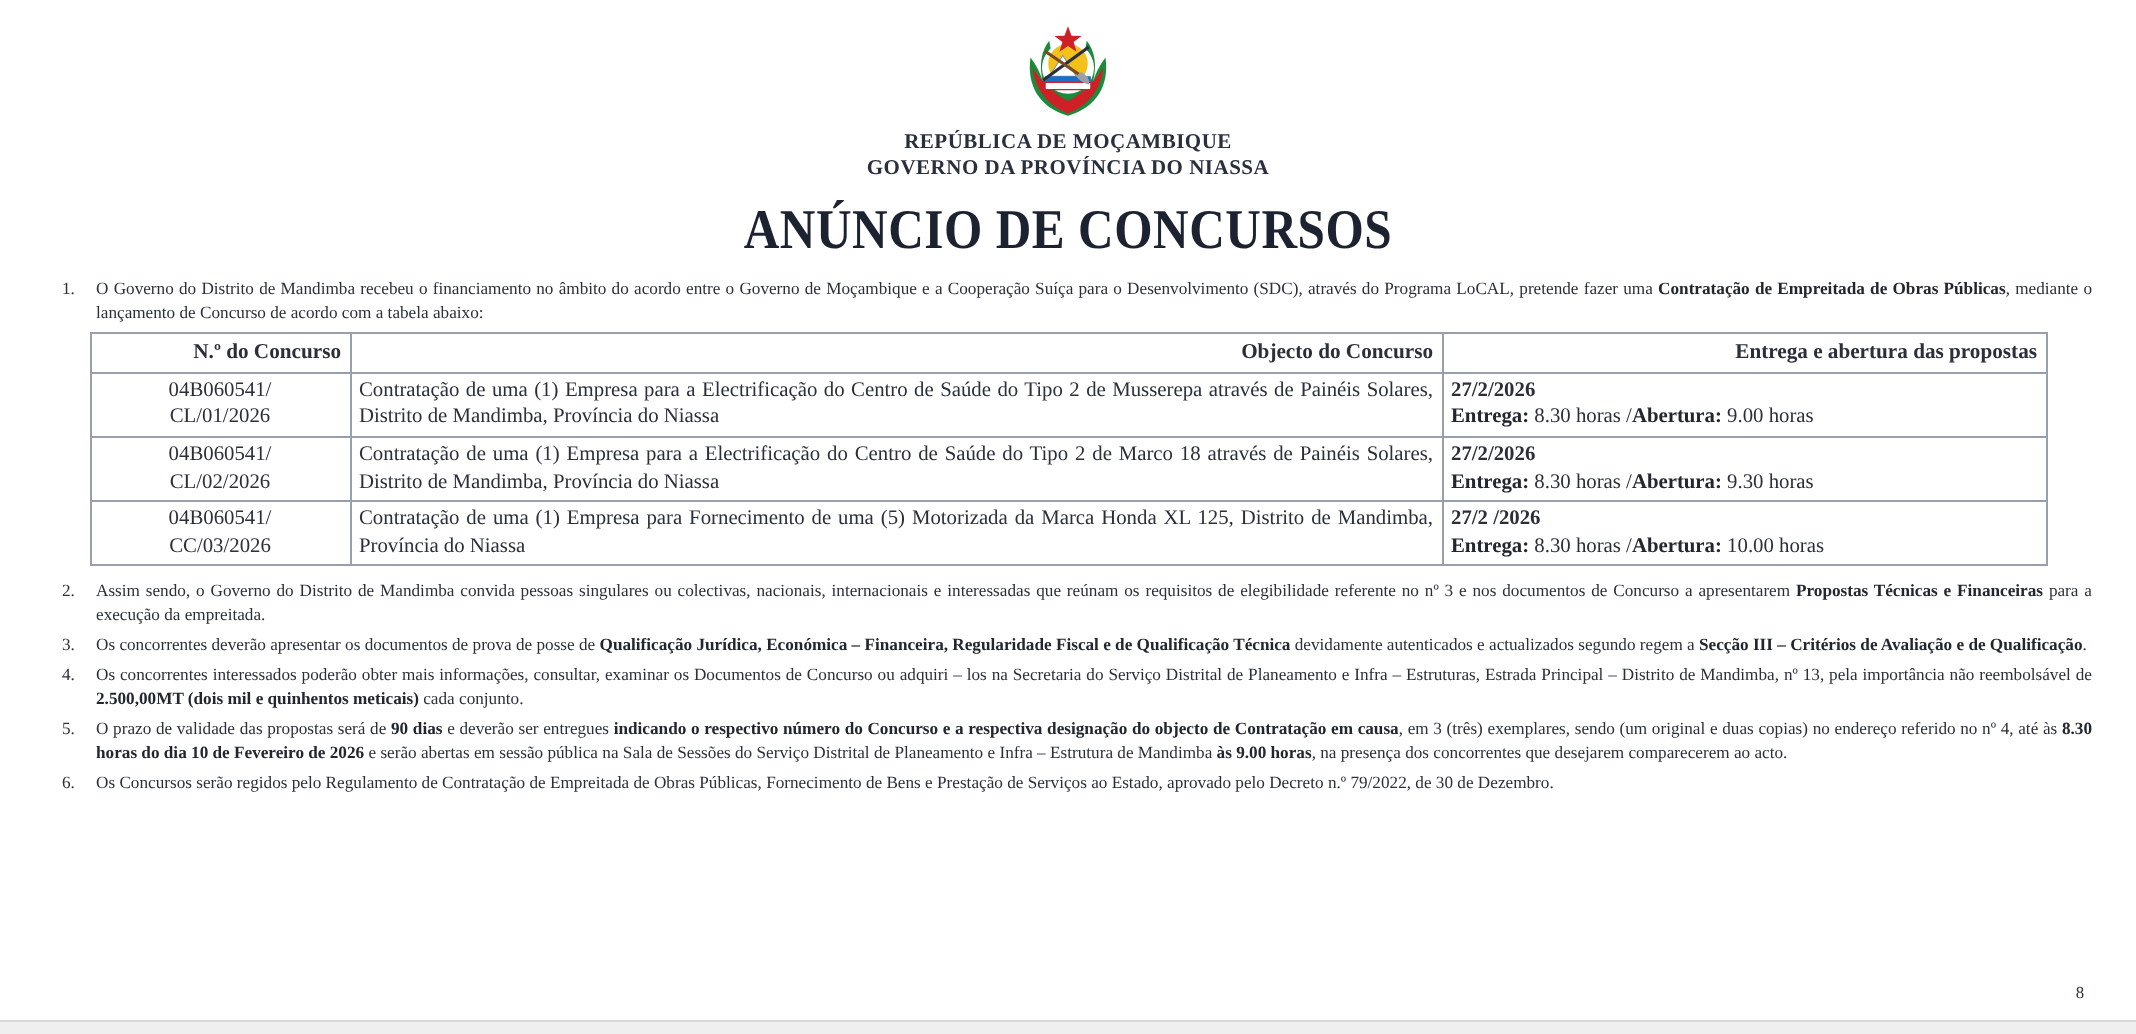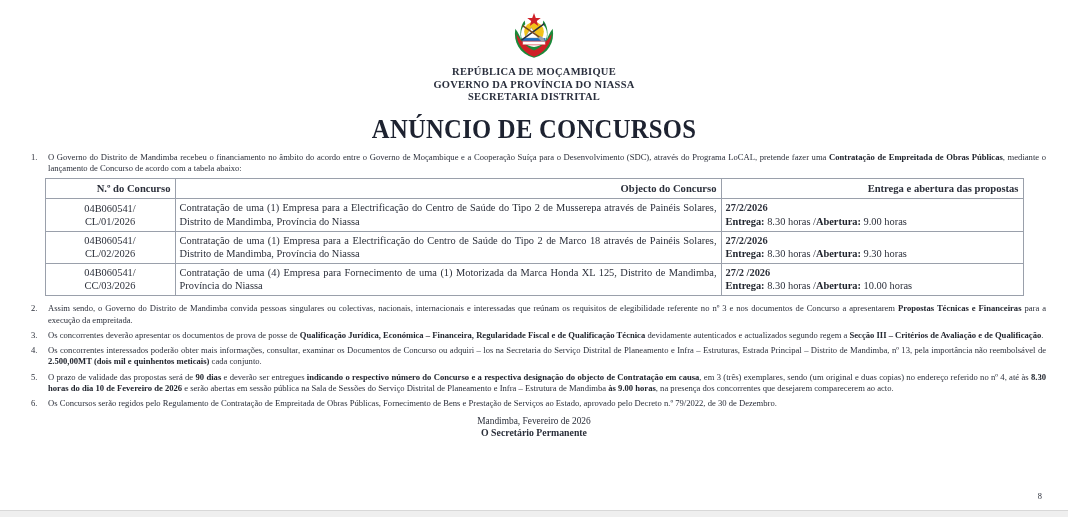--- a/index.html
+++ b/index.html
@@ -183,21 +183,20 @@
 
       <path d="M28 30 L66 56" stroke="#7a4a1c" stroke-width="3" fill="none"></path>
       <path d="M62 50 q10 4 8 12 q-8 -2 -12 -8 z" fill="#9aa0ab"></path>
 
       <path d="M50 6 L53.4 15.2 L63 15.4 L55.4 21.2 L58.2 30.6 L50 24.9 L41.8 30.6 L44.6 21.2 L37 15.4 L46.6 15.2 Z" fill="#cf2027"></path>
     </svg>
 
     <div class="org-lines">
       <div>REPÚBLICA DE MOÇAMBIQUE</div>
       <div>GOVERNO DA PROVÍNCIA DO NIASSA</div>
-      <div>SECRETARIA DISTRITAL</div>
     </div>
   </div>
 
   <div class="doc-title">ANÚNCIO DE CONCURSOS</div>
 
   <ol class="clauses">
     <li class="clause-1">
       <span>O Governo do Distrito de Mandimba recebeu o financiamento no âmbito do acordo entre o Governo de Moçambique e a Cooperação Suíça para o Desenvolvimento (SDC), através do Programa LoCAL, pretende fazer uma </span><b>Contratação de Empreitada de Obras Públicas</b><span>, mediante o lançamento de Concurso de acordo com a tabela abaixo:</span>
     </li>
   </ol>
@@ -230,21 +229,21 @@
 CL/02/2026</td>
         <td class="obj">Contratação de uma (1) Empresa para a Electrificação do Centro de Saúde do Tipo 2 de Marco 18 através de Painéis Solares, Distrito de Mandimba, Província do Niassa</td>
         <td class="date">
           <div class="dline">27/2/2026</div>
           <div><b>Entrega:</b><span> 8.30 horas /</span><b>Abertura:</b><span> 9.30 horas</span></div>
         </td>
       </tr>
       <tr>
         <td class="num">04B060541/
 CC/03/2026</td>
-        <td class="obj">Contratação de uma (4) Empresa para Fornecimento de uma (1) Motorizada da Marca Honda XL 125, Distrito de Mandimba, Província do Niassa</td>
+        <td class="obj">Contratação de uma (1) Empresa para Fornecimento de uma (5) Motorizada da Marca Honda XL 125, Distrito de Mandimba, Província do Niassa</td>
         <td class="date">
           <div class="dline">27/2 /2026</div>
           <div><b>Entrega:</b><span> 8.30 horas /</span><b>Abertura:</b><span> 10.00 horas</span></div>
         </td>
       </tr>
     </tbody>
   </table>
 
   <ol class="clauses" start="2" style="counter-reset: clause 1;">
 
@@ -262,20 +261,16 @@
 
     <li>
       <span>O prazo de validade das propostas será de </span><b>90 dias</b><span> e deverão ser entregues </span><b>indicando o respectivo número do Concurso e a respectiva designação do objecto de Contratação em causa</b><span>, em 3 (três) exemplares, sendo (um original e duas copias) no endereço referido no nº 4, até às </span><b>8.30 horas do dia 10 de Fevereiro de 2026</b><span> e serão abertas em sessão pública na Sala de Sessões do Serviço Distrital de Planeamento e Infra – Estrutura de Mandimba </span><b>às 9.00 horas</b><span>, na presença dos concorrentes que desejarem comparecerem ao acto.</span>
     </li>
 
     <li>
       <span>Os Concursos serão regidos pelo Regulamento de Contratação de Empreitada de Obras Públicas, Fornecimento de Bens e Prestação de Serviços ao Estado, aprovado pelo Decreto n.º 79/2022, de 30 de Dezembro.</span>
     </li>
   </ol>
 
-  <div class="signoff">
-    <div>Mandimba, Fevereiro de 2026</div>
-    <div class="role">O Secretário Permanente</div>
-  </div>
 
   <div class="page-number">8</div>
   <div class="bottom-rule"></div>
 </div>
 
 </body></html>

